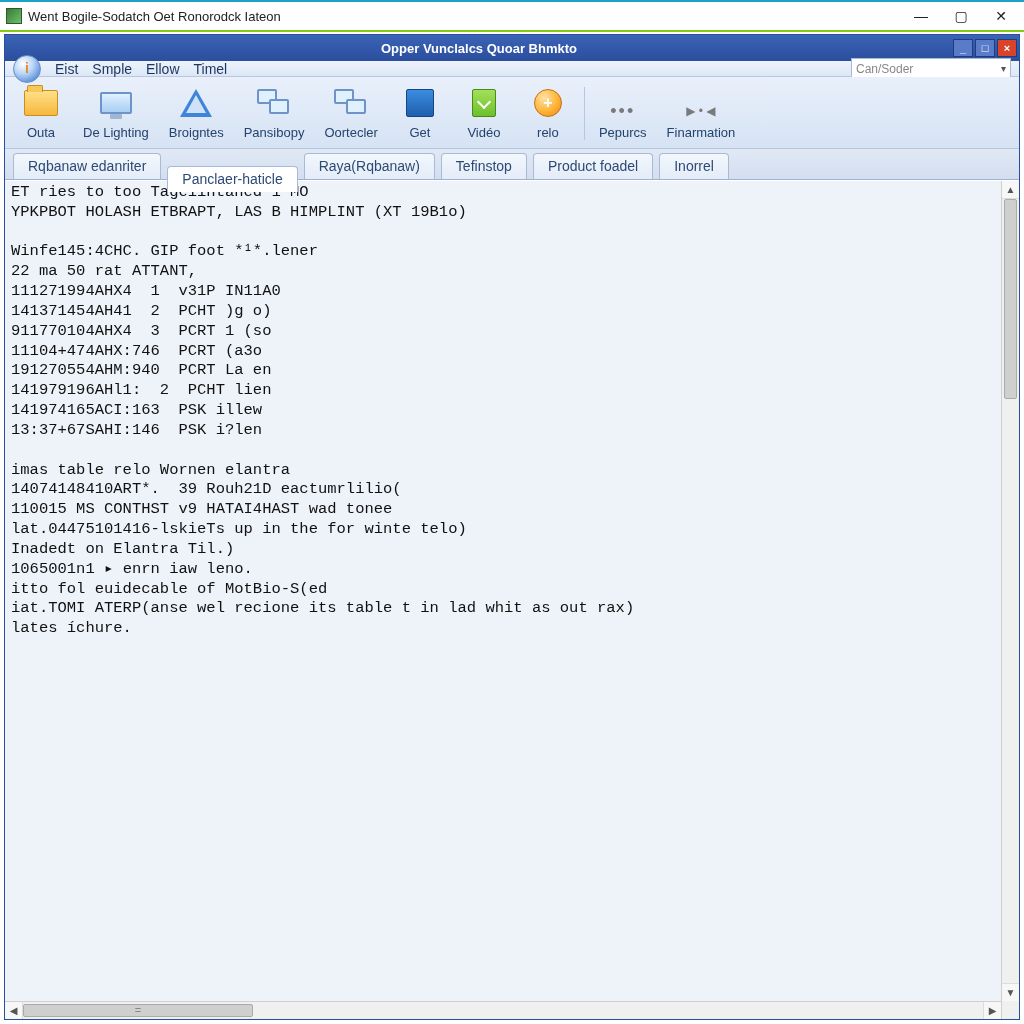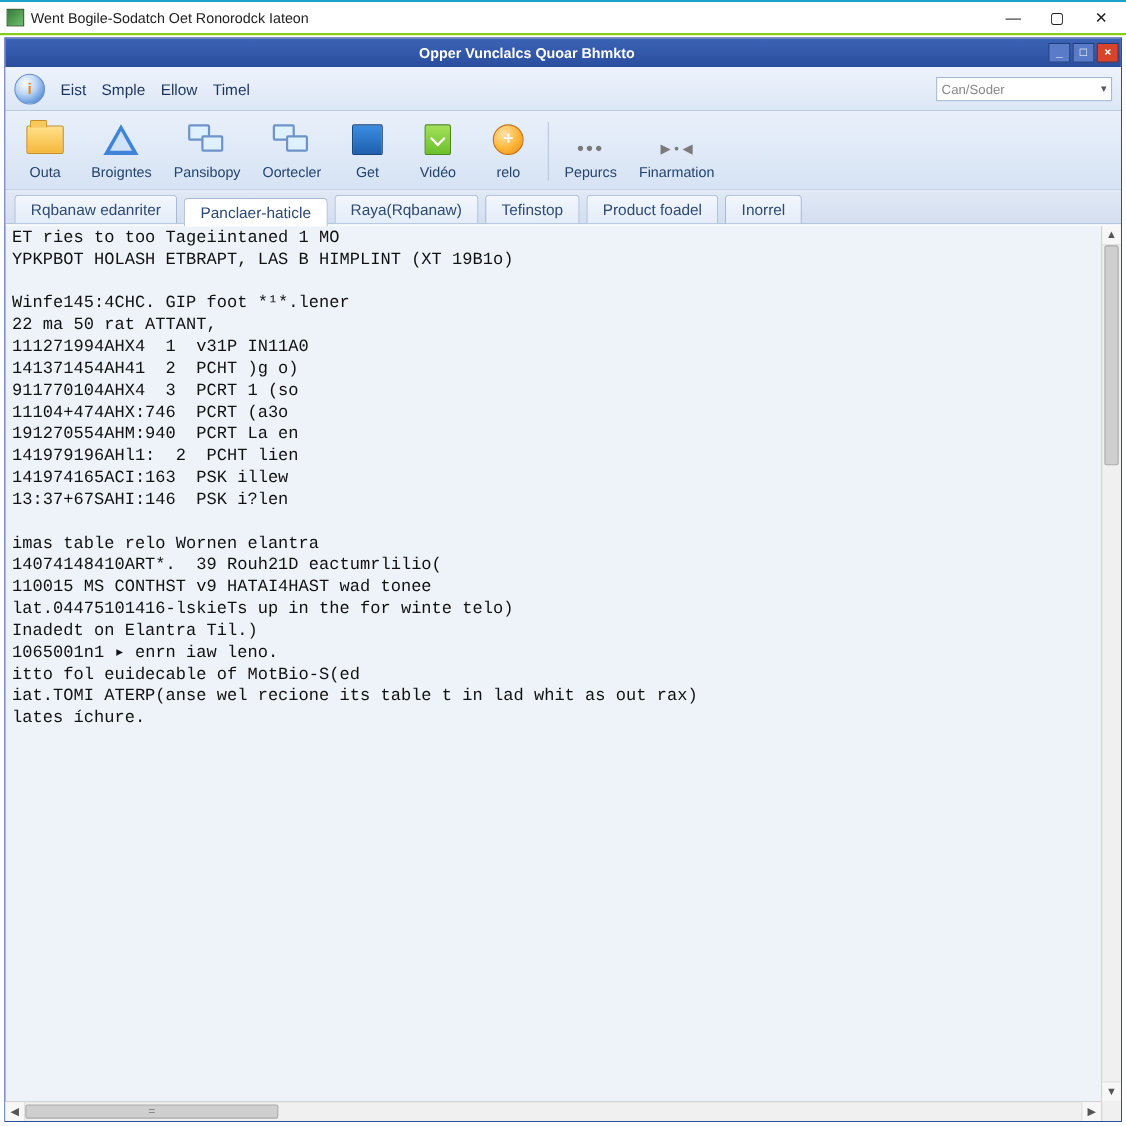--- a/index.html
+++ b/index.html
@@ -12,21 +12,21 @@
   .outer-titlebar .spacer { flex: 1; }
   .win-btn { width: 34px; height: 22px; display: flex; align-items: center; justify-content: center; font-size: 14px; color: #222; cursor: default; }
   
   .inner-window { margin: 2px 4px 4px 4px; flex: 1; display: flex; flex-direction: column; border: 1px solid #2a4f9e; background: #fff; }
   .inner-titlebar { height: 26px; background: linear-gradient(#3b63b5,#2b4e9e); color: #fff; display: flex; align-items: center; font-size: 13px; font-weight: 600; }
   .inner-titlebar .t { flex: 1; text-align: center; }
   .inner-titlebar .ctrls { display: flex; gap: 2px; padding-right: 2px; }
   .inner-titlebar .ctrl { width: 20px; height: 18px; background: #5a7cc8; border:1px solid #1e3d7e; display:flex;align-items:center;justify-content:center;font-size:11px;color:#fff;}
   .inner-titlebar .ctrl.close { background:#d9432a; }
   
-  .menu-row { height: 40px; background: linear-gradient(#eef3fb,#dce7f6); border-bottom: 1px solid #b9c8de; display: flex; align-items: center; gap: 14px; padding: 0 8px; }
+  .menu-row { height: 16px; background: linear-gradient(#eef3fb,#dce7f6); border-bottom: 1px solid #b9c8de; display: flex; align-items: center; gap: 14px; padding: 0 8px; }
   .orb { width: 28px; height: 28px; border-radius: 50%; background: radial-gradient(circle at 35% 30%, #fff, #bcd6f5 40%, #6fa1e0 70%, #3a6fb8); border:1px solid #6b8fc6; position: relative; }
   .orb::after { content:"i"; position:absolute; left:50%; top:50%; transform:translate(-50%,-55%); font-weight:bold; color:#e78b2a; font-size:14px;}
   .menu-item { font-size: 14px; color: #1c355f; cursor: default; }
   .menu-row .spacer { flex:1; }
   .search-box { width: 160px; height: 22px; border:1px solid #a8b9d4; background:#fff; display:flex; align-items:center; justify-content:space-between; padding:0 4px; color:#888; font-size:12px;gap:38px;}
   .search-box .chev { font-size:10px; color:#555; }
   
   .ribbon { background: linear-gradient(#e9f0fb,#d6e3f4); border-bottom:1px solid #b5c6df; display:flex; align-items:flex-end; padding: 4px 6px 2px 6px; gap: 4px; }
   .rib-btn { display:flex; flex-direction:column; align-items:center; gap:4px; padding: 4px 8px 6px 8px; min-width: 60px; cursor:default; border-radius:3px; }
   .rib-btn .label { font-size: 13px; color:#24436e; white-space:nowrap; }
@@ -49,21 +49,21 @@
   .ico-blue{width:28px;height:28px;background:linear-gradient(#3a8de0,#1f5fae);border:1px solid #17457f;border-radius:2px;}
   .ico-green{width:24px;height:28px;background:linear-gradient(#a3e05a,#6cc02c);border:1px solid #4a8a1c;border-radius:2px;position:relative;}
   .ico-green::after{content:"";position:absolute;left:50%;top:50%;width:8px;height:8px;border-right:2px solid #fff;border-bottom:2px solid #fff;transform:translate(-50%,-60%) rotate(45deg);}
   .ico-orange{width:28px;height:28px;border-radius:50%;background:radial-gradient(circle at 35% 30%,#ffe2a8,#ffb436 55%,#e8861a);border:1px solid #c76f12;position:relative;}
   .ico-orange::after{content:"+";position:absolute;left:50%;top:50%;transform:translate(-50%,-52%);color:#fff;font-weight:bold;font-size:16px;}
   .ico-dots{font-size:18px;color:#7a7a7a;letter-spacing:2px;}
   .ico-play{display:flex;align-items:center;gap:3px;color:#7a7a7a;font-size:12px;}
   
   .tabstrip { background: linear-gradient(#e1e9f5,#d3def0); display:flex; align-items:flex-end; gap:6px; padding: 4px 8px 0 8px; border-bottom:1px solid #9db2d0; }
   .tab { padding: 4px 14px 5px 14px; border:1px solid #a8bad6; border-bottom:none; border-radius:4px 4px 0 0; background:linear-gradient(#f3f7fd,#e3ecf8); font-size:14px; color:#2d4a74; cursor:default; }
-  .tab.active { background:#fff; position:relative; top:3px; }
+  .tab.active { background:#fff; position:relative; top:13px; }
   
   .content-wrap { flex:1; display:flex; flex-direction:column; border-top:1px solid #fff; }
   .content { flex:1; overflow:hidden; display:flex; }
   .textpane { flex:1; background:#eef2f9; padding: 2px 4px 4px 6px; font-family: "Courier New", monospace; font-size:15.5px; line-height:1.28; color:#111; white-space:pre; overflow:hidden;}
   .vscroll { width:18px; background:#f0f0f0; border-left:1px solid #cfcfcf; display:flex; flex-direction:column; }
   .vscroll .arrow{height:18px;display:flex;align-items:center;justify-content:center;font-size:10px;color:#555;background:#f7f7f7;border-bottom:1px solid #ddd;}
   .vscroll .arrow.bottom{border-top:1px solid #ddd;border-bottom:none;}
   .vscroll .track{flex:1;position:relative;}
   .vscroll .thumb{position:absolute;top:0;left:2px;right:2px;height:200px;background:#cfcfcf;border:1px solid #aaa;border-radius:2px;}
   .hscroll { height:18px; background:#f0f0f0; border-top:1px solid #cfcfcf; display:flex; }
@@ -112,20 +112,26 @@
 
     <div class="ribbon" id="ribbon">
         <div class="rib-btn">
           <div class="rib-ico">
             <div class="ico-folder"></div>
           </div>
           <div class="label">Outa</div>
         </div>
         <div class="rib-btn">
           <div class="rib-ico">
+            <div class="ico-monitor"></div>
+          </div>
+          <div class="label">De Lighting</div>
+        </div>
+        <div class="rib-btn">
+          <div class="rib-ico">
             <div class="ico-tri"></div>
           </div>
           <div class="label">Broigntes</div>
         </div>
         <div class="rib-btn">
           <div class="rib-ico">
             <div class="ico-screens">
               <div class="m m1"></div>
               <div class="m m2"></div>
             </div>

